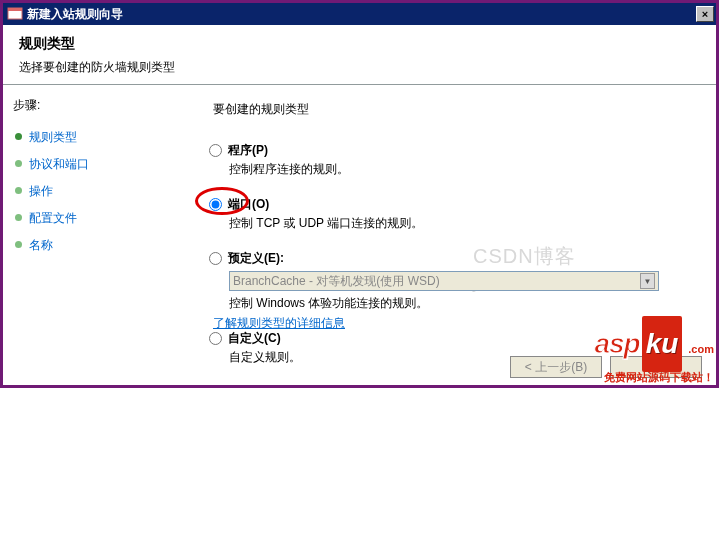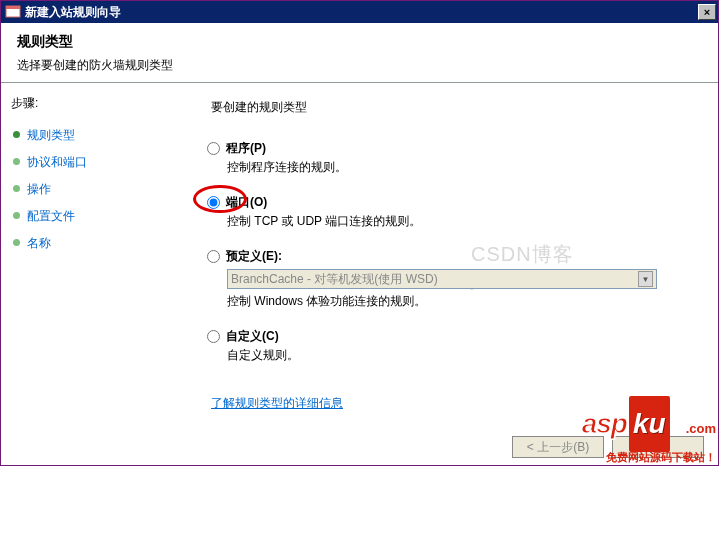--- a/index.html
+++ b/index.html
@@ -1,18 +1,18 @@
 <!DOCTYPE html>
 <html><head>
 <meta charset="utf-8">
 <style>
 * { margin: 0; padding: 0; box-sizing: border-box; font-family: "Microsoft YaHei", SimSun, Tahoma, sans-serif; }
 body { background: #fff; }
 
-.window { width: 719px; height: 466px; border: 1px solid #701a75; position: relative; background: #fef9c3; overflow: hidden; }
+.window { width: 719px; height: 388px; border: 3px solid #701a75; position: relative; background: #fef9c3; overflow: hidden; }
 
 .titlebar { height: 22px; background: linear-gradient(to bottom, #0a246a, #0a246a); color: #fff; display: flex; align-items: center; padding: 0 2px 0 4px; font-size: 12px; }
 .titlebar .icon { width: 16px; height: 16px; margin-right: 4px; }
 .titlebar .title { flex: 1; font-weight: bold; }
 .close-btn { width: 18px; height: 16px; background: #c0c0c0; border: 1px solid #fff; border-right-color: #404040; border-bottom-color: #404040; display: flex; align-items: center; justify-content: center; color: #000; font-size: 11px; font-weight: bold; cursor: pointer; font-family: Arial; }
 
 .header { background: #fff; padding: 10px 16px 8px 16px; border-bottom: 1px solid #919b9c; }
 .header h1 { font-size: 14px; font-weight: bold; margin-bottom: 6px; }
 .header .subtitle { font-size: 12px; color: #000; }
 
@@ -48,21 +48,21 @@
 
 .button-row { position: absolute; bottom: 14px; right: 14px; display: flex; gap: 8px; }
 .btn { width: 92px; height: 22px; font-size: 12px; background: #ece9d8; border: 1px solid #888; cursor: pointer; display: flex; align-items: center; justify-content: center; }
 .btn:disabled { color: #888; cursor: default; }
 .btn.default { border: 1px solid #003c74; box-shadow: inset 0 0 0 1px #83aee6; }
 
 .logo-overlay { position: absolute; right: 2px; bottom: 0px; text-align: right; pointer-events: none; z-index: 5; font-family: Arial, sans-serif; }
 .logo-main { display: inline-flex; align-items: baseline; }
 .logo-asp { font-weight: 900; font-style: italic; font-size: 28px; color: #d62411; -webkit-text-stroke: 1px #fff; text-shadow: 1px 1px 0 #fff; letter-spacing: -1px; }
 .logo-ku { font-weight: 900; font-style: italic; font-size: 28px; background: #d62411; color: #fff; padding: 12px 4px; border-radius: 2px; margin-left: 2px; text-shadow: 1px 1px 0 #7a1408; }
-.logo-com { font-size: 13px; color: #d62411; margin-left: 16px; font-weight: bold; }
+.logo-com { font-size: 11px; color: #d62411; margin-left: 6px; font-weight: bold; }
 .logo-sub { font-size: 11px; color: #d62411; text-align: right; margin-top: -2px; font-weight: bold; }
 </style>
 </head>
 <body>
 
 <div class="window">
 
   <div class="titlebar">
     <span class="icon">
       <svg width="16" height="16" viewBox="0 0 16 16">

